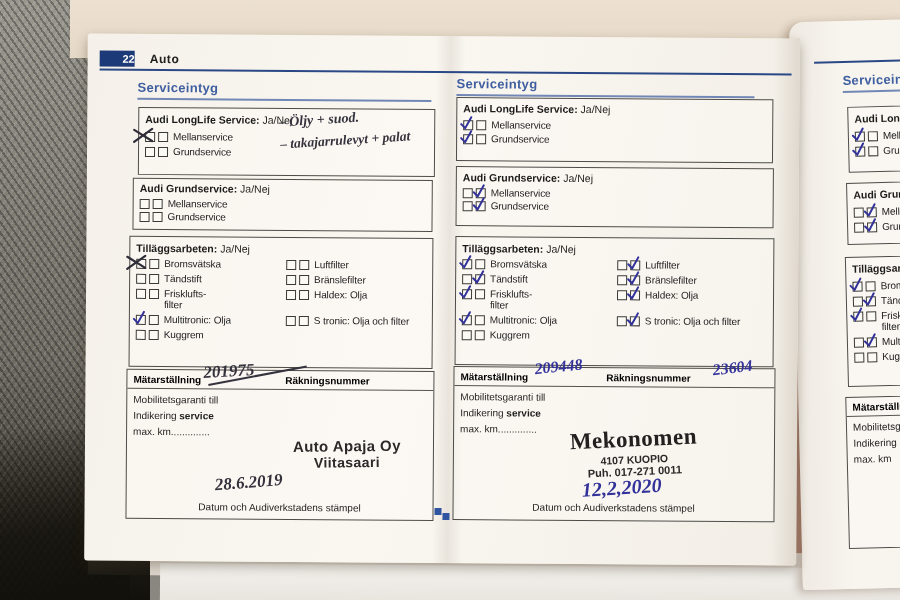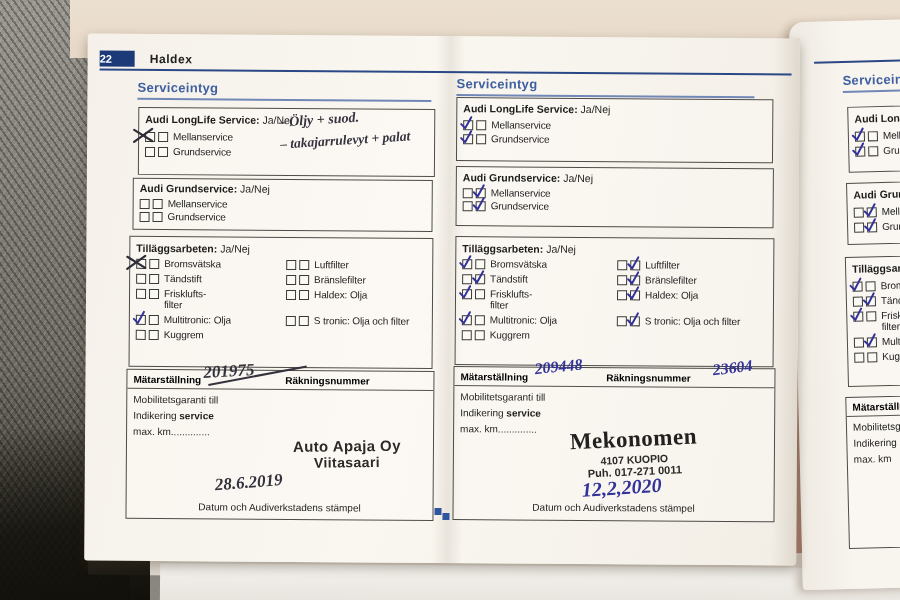--- a/index.html
+++ b/index.html
@@ -26,21 +26,21 @@
     transform:rotate(.4deg);box-shadow:0 5px 12px rgba(50,35,15,.35);border-radius:3px;}
   .page-third{position:absolute;left:796px;top:20px;width:180px;height:568px;z-index:3;
     background:linear-gradient(90deg,#efeae2,#f8f5ef 30%);transform:rotate(-1.4deg);
     border-radius:14px 0 0 4px;box-shadow:-5px 2px 8px rgba(80,50,30,.30);}
   .gutter-shade{position:absolute;left:348px;top:0;width:30px;height:100%;
     background:linear-gradient(90deg,transparent,rgba(120,100,75,.12),transparent);}
   .edge-shade{position:absolute;right:0;top:0;width:26px;height:100%;
     background:linear-gradient(90deg,transparent,rgba(120,95,70,.16));}
   
   .tab{position:absolute;left:12px;top:17px;width:35px;height:16px;background:#1d3a78;
-    color:#fff;font-size:11px;font-weight:bold;text-align:left;line-height:16px;}
+    color:#fff;font-size:11px;font-weight:bold;text-align:right;line-height:16px;}
   .intyg{position:absolute;left:62px;top:18px;font-size:12px;font-weight:bold;color:#20201e;letter-spacing:.6px;}
   .hrule{position:absolute;left:12px;top:35px;width:692px;height:2px;background:#2b4886;}
   .colhead{position:absolute;font-size:13px;font-weight:bold;color:#3f5fa0;letter-spacing:.3px;
     border-bottom:2px solid #7187b5;padding-bottom:3px;}
   .box{position:absolute;border:1px solid #4e4c48;background:rgba(255,253,248,.35);}
   .btitle{font-size:10.5px;color:#1c1c1a;padding:5px 0 2px 6px;}
   .btitle b{font-weight:bold;}
   .btitle .jn{font-weight:normal;}
   .cbrow{display:flex;align-items:flex-start;margin:4px 0 0 6px;position:relative;font-size:10px;color:#222;}
   .cb{width:8px;height:8px;border:1.2px solid #3c3a36;background:#fbf9f4;margin-right:3px;flex:none;margin-top:1px;}
@@ -171,21 +171,21 @@
       <div class="m-line"><span>Indikering</span> <b>service</b></div>
       <div class="m-line">max. km</div>
     </div>
   </div>
 
   <div class="page-main">
     <div class="gutter-shade"></div>
     <div class="edge-shade"></div>
 
     <div class="tab">22</div>
-    <div class="intyg">Haldex</div>
+    <div class="intyg">Auto</div>
     <div class="hrule"></div>
 
     <div class="colhead" style="left:50px;top:46px;width:294px;">Serviceintyg</div>
 
     <div class="box" style="left:51px;top:73px;width:295px;height:66px;">
       <div class="btitle"><b>Audi LongLife Service:</b> <span class="jn">Ja/Nej</span></div>
       <div class="cbrow">
         <span class="cb"></span>
           <span class="cb"></span>
         <span class="lbl">Mellanservice</span>

